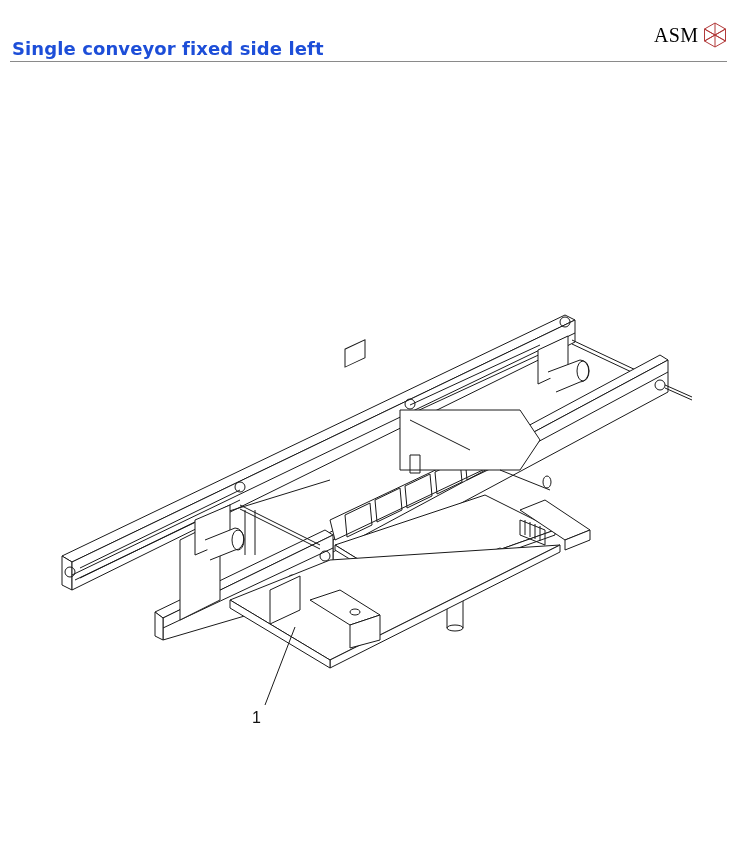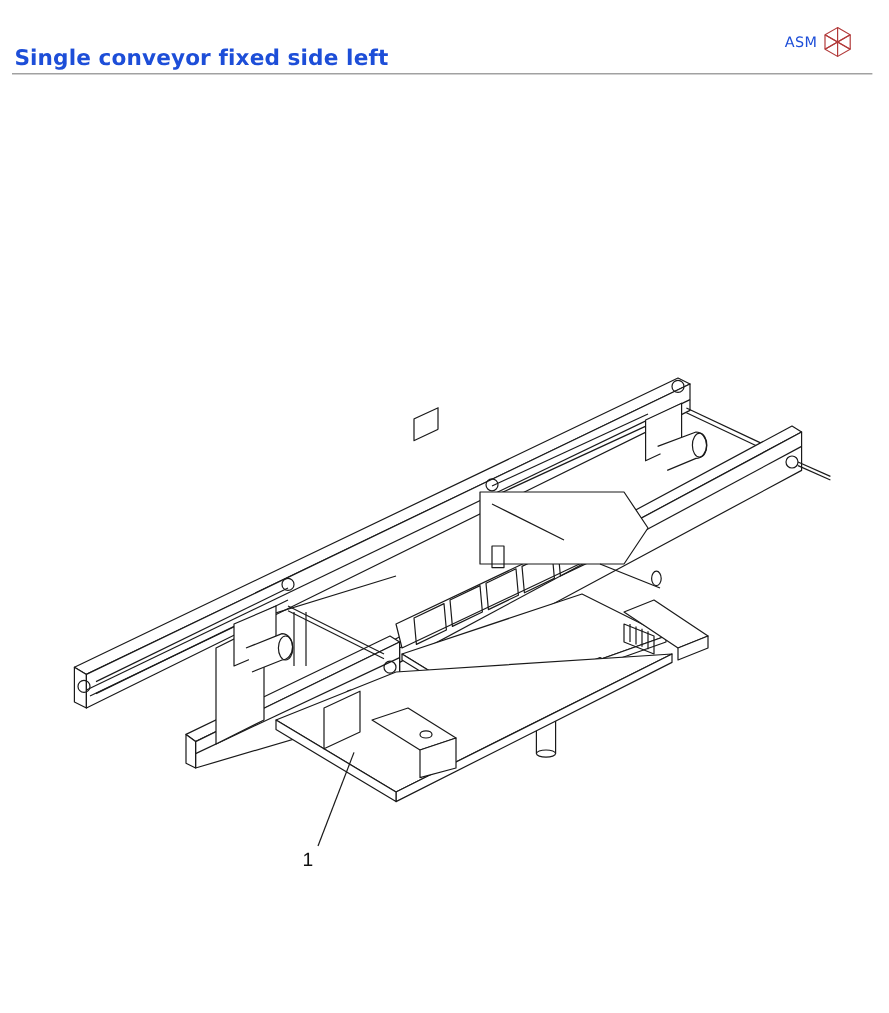--- a/index.html
+++ b/index.html
@@ -1,21 +1,21 @@
 <!DOCTYPE html>
 <html><head>
 <meta charset="utf-8">
 <style>
   html, body { margin: 0; padding: 0; background: #ffffff; }
   body { width: 741px; height: 844px; position: relative; overflow: hidden; font-family: "DejaVu Sans", sans-serif; }
   .header { position: absolute; left: 0; top: 0; width: 741px; height: 64px; }
   .title { position: absolute; left: 12px; top: 38px; font-size: 18px; font-weight: bold; color: #1d4ed8; letter-spacing: 0.1px; white-space: nowrap; }
   .rule { position: absolute; left: 10px; top: 61px; width: 717px; height: 1px; background: #8a8a8a; }
   .brand { position: absolute; left: 654px; top: 22px; display: flex; align-items: center; gap: 5px; }
-  .brand-text { font-size: 12px; color: #1d4ed8; letter-spacing: 0.3px; }
+  .brand-text { font-size: 20px; color: #000000; letter-spacing: 0.3px; font-family: Liberation Serif, serif; }
   .brand-logo { width: 24px; height: 26px; display: block; }
   .drawing { position: absolute; left: 0; top: 0; width: 741px; height: 844px; }
   .callout-label { position: absolute; left: 252px; top: 709px; font-family: "Liberation Sans", sans-serif; font-size: 16px; color: #111; }
 </style>
 </head>
 <body>
 
 <div class="header">
   <div class="title">Single conveyor fixed side left</div>
   <div class="brand">

